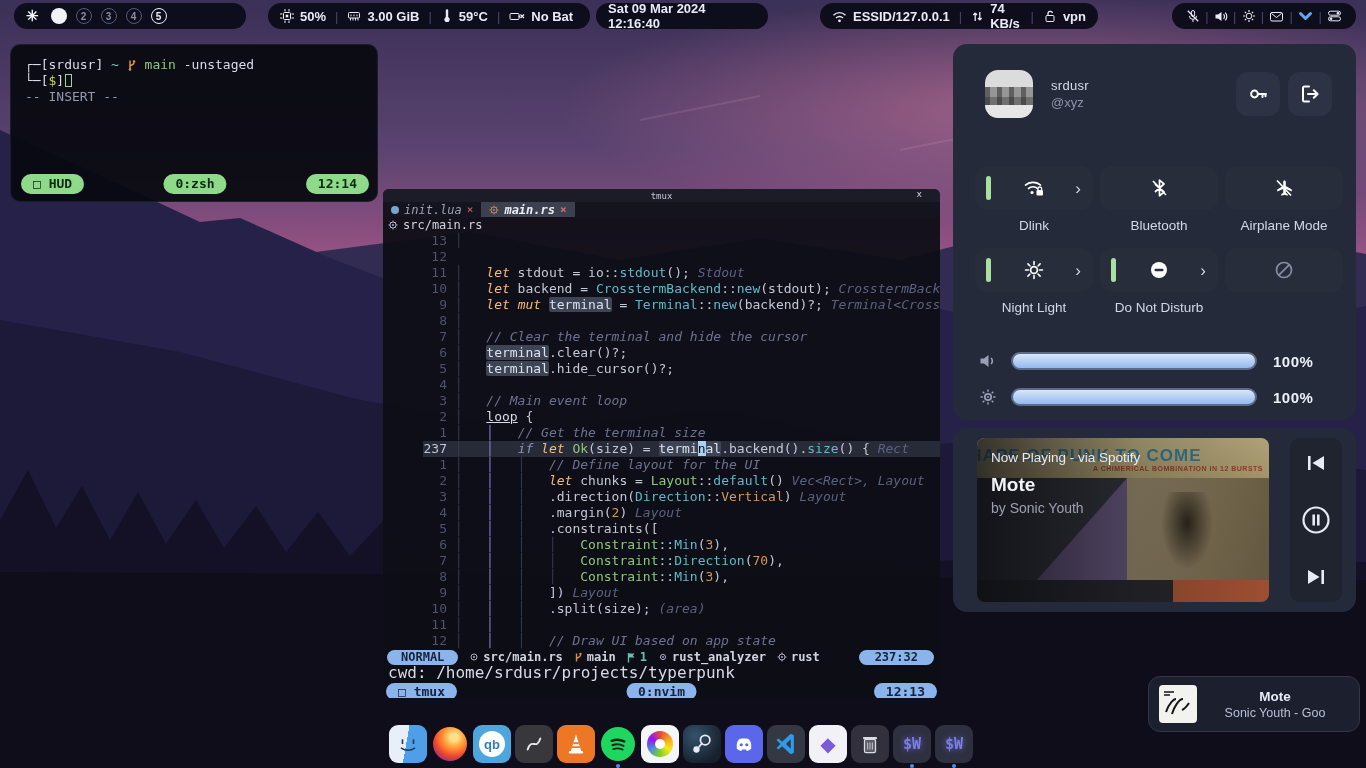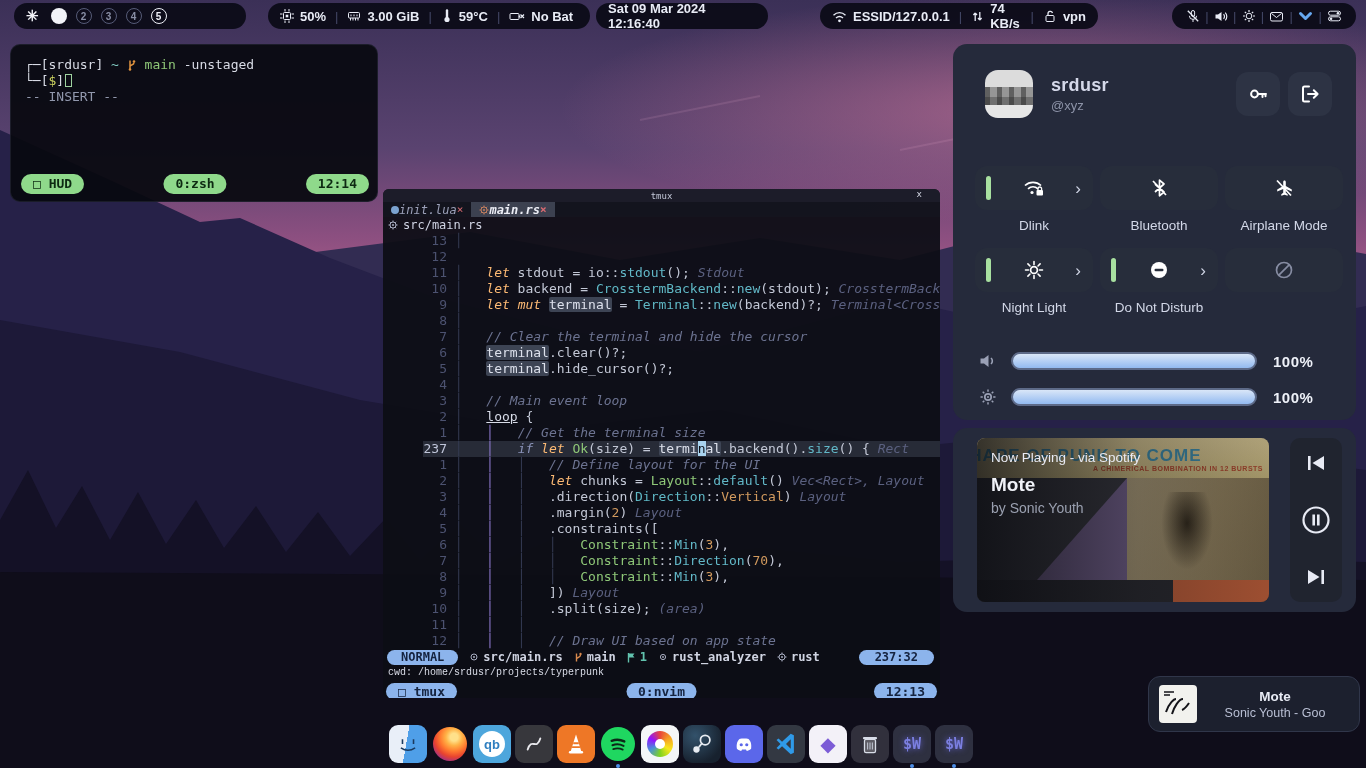--- a/index.html
+++ b/index.html
@@ -37,21 +37,21 @@
   .gpill.c { position:absolute; left:50%; transform:translateX(-50%); }
   .gpill.r { position:absolute; right:0; }
 
   
   #ed { position:absolute; left:383px; top:189px; width:557px; height:509px; background:rgba(13,14,21,0.94);
         border-radius:6px; overflow:hidden; font-family:"DejaVu Sans Mono",monospace; }
   .ed-titlebar { height:13px; background:rgba(28,29,42,0.95); color:#c3c7d8; font-size:9px; display:flex;
                  align-items:center; justify-content:center; position:relative; }
   .ed-titlebar .wclose { position:absolute; right:18px; top:0; font-size:9px; color:#d4d7e4; cursor:pointer; }
   .tabline { height:15px; display:flex; align-items:center; background:rgba(20,21,31,0.7); font-size:12px; font-style:italic; }
-  .tab { display:flex; align-items:center; padding:0 8px; height:15px; color:#9ba0b8; cursor:pointer; }
+  .tab { display:flex; align-items:center; gap:5px; padding:0 8px; height:15px; color:#9ba0b8; cursor:pointer; }
   .tab.active { background:#3c4150; color:#eceef6; font-weight:700; }
   .tab .tclose { color:#d96b72; font-style:normal; font-size:11px; }
   .lua-ico { width:8px; height:8px; border-radius:50%; background:#7ba3d0; display:inline-block; }
   .crumb { height:16px; display:flex; align-items:center; gap:5px; padding-left:5px; font-size:12px; color:#d0d4e4; }
   .ed-code { position:relative;margin-left:40px; }
   .cl { display:flex; height:16px; font-size:13px; line-height:16px; color:#c3c8d6; white-space:pre; }
   .cl .ln { width:30px; flex:none; text-align:right; padding-right:6px; margin-right:2px; color:#4c5270; }
   .cl.active { background:#272b37; }
   .cl.active .ln { color:#c0c6da; }
   .cm { color:#6c7391; font-style:italic; }
@@ -68,39 +68,39 @@
   .g { color:#343a52; }
   .gp { color:#8f7bd0; }
   .cc { background:#a8d2ee; color:#10131c; }
   .statusline { height:16px; display:flex; align-items:center; gap:11px; font-size:12px; font-weight:700;
                 color:#d0d4e2; padding:0 4px; margin-top:0px; }
   .mode-pill,.pos-pill { background:#8cb4ec; color:#15233f; border-radius:9px; padding:0 14px; height:15px;
                          line-height:15px; font-size:12px; }
   .pos-pill { margin-left:auto; margin-right:2px; padding:0 16px; }
   .sl-item { display:inline-flex; align-items:center; gap:4px; }
   .sl-diag { color:#62c2ae; }
-  .cwd { height:16px; font-size:10px; color:#d8dbe6; padding-left:5px; line-height:16px;font-family:Liberation Mono, monospace; }
+  .cwd { height:16px; font-size:16px; color:#d8dbe6; padding-left:5px; line-height:16px; }
   .tmuxbar { height:18px; position:relative; display:flex; align-items:center; margin:1px 3px 0 3px; }
   .bpill { background:#8cb4ec; color:#15233f; border-radius:10px; height:17px; line-height:17px; padding:0 12px;
            font-weight:700; font-size:13px; }
   .bpill.c { position:absolute; left:50%; transform:translateX(-50%); }
   .bpill.r { position:absolute; right:0; }
 
   
   .card { position:absolute; background:#252a3b; border-radius:14px; }
   #cardA { left:953px; top:44px; width:403px; height:376px; }
   #cardB { left:953px; top:428px; width:403px; height:184px; }
   .user-row { display:flex; align-items:center; padding:26px 24px 0 32px; }
   .avatar { width:48px; height:48px; border-radius:13px; overflow:hidden; flex:none;
             background:linear-gradient(180deg,#dcdcdc 0 36%,#969696 36% 56%,#707070 56% 72%,#e6e6e6 72%); position:relative; }
   .avatar:after { content:""; position:absolute; inset:0;
             background:repeating-linear-gradient(90deg,rgba(30,30,30,0.45) 0 5px,transparent 5px 12px);
             top:36%; height:36%; }
   .user-names { margin-left:18px; }
-  .user-name { font-size:18px; font-weight:700; color:#d5d9ea; letter-spacing:0.3px; }
+  .user-name { font-size:13px; font-weight:400; color:#d5d9ea; letter-spacing:0.3px; }
   .user-handle { font-size:13px; color:#8d93a8; margin-top:2px; }
   .user-actions { margin-left:auto; display:flex; gap:8px; }
   .sqbtn { width:44px; height:44px; border-radius:12px; background:#2d3344; display:flex; align-items:center;
            justify-content:center; cursor:pointer; }
   #toggles { position:absolute; left:22px; top:122px; width:360px; display:grid;
              grid-template-columns:repeat(3,1fr); column-gap:7px; row-gap:0; }
   .tg-cell { display:flex; flex-direction:column; align-items:center; }
   .tg-btn { width:118px; height:44px; border-radius:12px; background:#272d3b; display:flex; align-items:center;
             justify-content:center; gap:10px; cursor:pointer; position:relative; }
   .tg-ind { position:absolute; left:11px; top:10px; width:5px; height:24px; border-radius:3px; background:#a8e0a0; }

